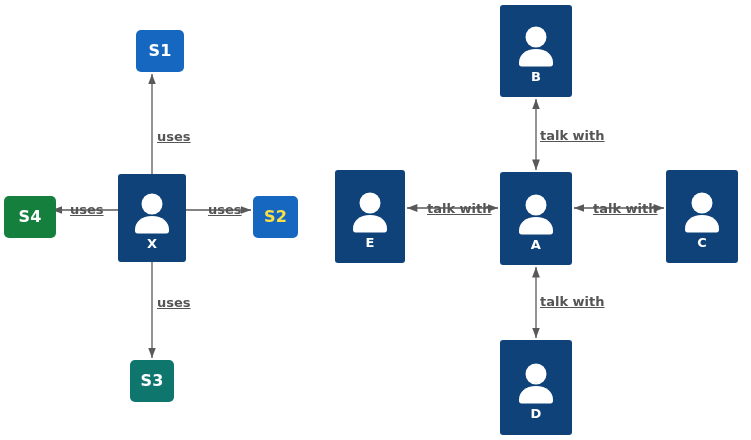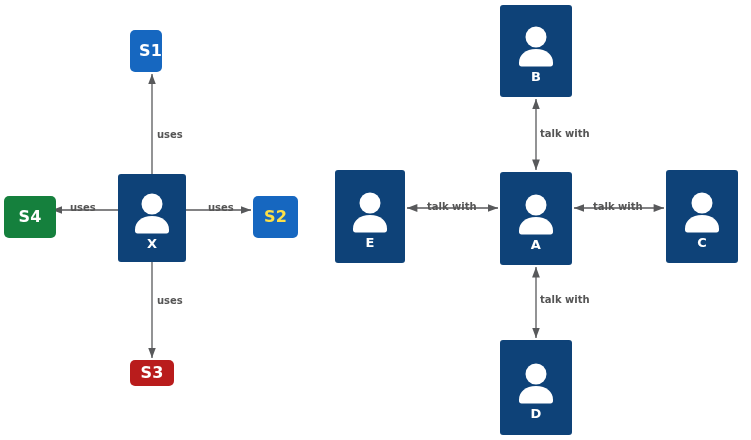--- a/index.html
+++ b/index.html
@@ -79,25 +79,26 @@
 
   .node-service .node-label {
     font-size: 16px;
   }
 
   
   .edge-label {
     position: absolute;
     z-index: 3;
     color: #555555;
-    font-size: 10px;
+    font-size: 13px;
     font-weight: bold;
     white-space: nowrap;
     line-height: 1;
     background: transparent;
+    text-decoration: underline;
   }
 </style>
 </head>
 <body style="background: rgb(255, 255, 255);">
 
 <div id="diagram-canvas">
 
   <svg id="edge-layer" viewBox="0 0 751 440" xmlns="http://www.w3.org/2000/svg">
     <defs>
       <marker id="arrow-end" markerWidth="9" markerHeight="9" refX="8" refY="3" orient="auto" markerUnits="strokeWidth">
@@ -113,37 +114,37 @@
         <line x1="186" y1="210" x2="251" y2="210" stroke="#58595b" stroke-width="1.3" marker-end="url(#arrow-end)"></line>
         <line x1="152" y1="262" x2="152" y2="358" stroke="#58595b" stroke-width="1.3" marker-end="url(#arrow-end)"></line>
         <line x1="536" y1="170" x2="536" y2="99" stroke="#58595b" stroke-width="1.3" marker-end="url(#arrow-end)" marker-start="url(#arrow-start)"></line>
         <line x1="407" y1="208" x2="498" y2="208" stroke="#58595b" stroke-width="1.3" marker-end="url(#arrow-end)" marker-start="url(#arrow-start)"></line>
         <line x1="664" y1="208" x2="574" y2="208" stroke="#58595b" stroke-width="1.3" marker-end="url(#arrow-end)" marker-start="url(#arrow-start)"></line>
         <line x1="536" y1="267" x2="536" y2="338" stroke="#58595b" stroke-width="1.3" marker-end="url(#arrow-end)" marker-start="url(#arrow-start)"></line>
       </g>
   </svg>
 
   <div id="node-layer">
-      <div class="node node-service" style="left: 130px; top: 30px; width: 32px; height: 42px; background: rgb(22, 103, 192); align-items: flex-end;">
+      <div class="node node-service" style="left: 136px; top: 30px; width: 48px; height: 42px; background: rgb(22, 103, 192);">
         <div class="node-label" style="color: rgb(255, 255, 255);">S1</div>
       </div>
       <div class="node node-service" style="left: 4px; top: 196px; width: 52px; height: 42px; background: #15803d;">
         <div class="node-label" style="color: rgb(255, 255, 255);">S4</div>
       </div>
       <div class="node node-actor" style="left: 118px; top: 174px; width: 68px; height: 88px; background: rgb(14, 66, 120);">
         <svg class="actor-glyph" viewBox="0 0 46 42">
           <circle cx="23" cy="12" r="10.5" fill="#ffffff"></circle>
           <path d="M23 24 C12.5 24 6 30 6 37.5 L6 39 C6 40.4 7.1 41.5 8.5 41.5 L37.5 41.5 C38.9 41.5 40 40.4 40 39 L40 37.5 C40 30 33.5 24 23 24 Z" fill="#ffffff"></path>
         </svg>
         <div class="node-label" style="color: rgb(255, 255, 255);">X</div>
       </div>
       <div class="node node-service" style="left: 253px; top: 196px; width: 45px; height: 42px; background: rgb(22, 103, 192);">
         <div class="node-label" style="color: #fde047;">S2</div>
       </div>
-      <div class="node node-service" style="left: 130px; top: 360px; width: 44px; height: 26px; background: #b91c1c;">
+      <div class="node node-service" style="left: 130px; top: 360px; width: 44px; height: 42px; background: #0f766e;">
         <div class="node-label" style="color: rgb(255, 255, 255);">S3</div>
       </div>
       <div class="node node-actor" style="left: 335px; top: 170px; width: 70px; height: 93px; background: rgb(14, 66, 120);">
         <svg class="actor-glyph" viewBox="0 0 46 42">
           <circle cx="23" cy="12" r="10.5" fill="#ffffff"></circle>
           <path d="M23 24 C12.5 24 6 30 6 37.5 L6 39 C6 40.4 7.1 41.5 8.5 41.5 L37.5 41.5 C38.9 41.5 40 40.4 40 39 L40 37.5 C40 30 33.5 24 23 24 Z" fill="#ffffff"></path>
         </svg>
         <div class="node-label" style="color: rgb(255, 255, 255);">E</div>
       </div>
       <div class="node node-actor" style="left: 500px; top: 5px; width: 72px; height: 92px; background: rgb(14, 66, 120);">

